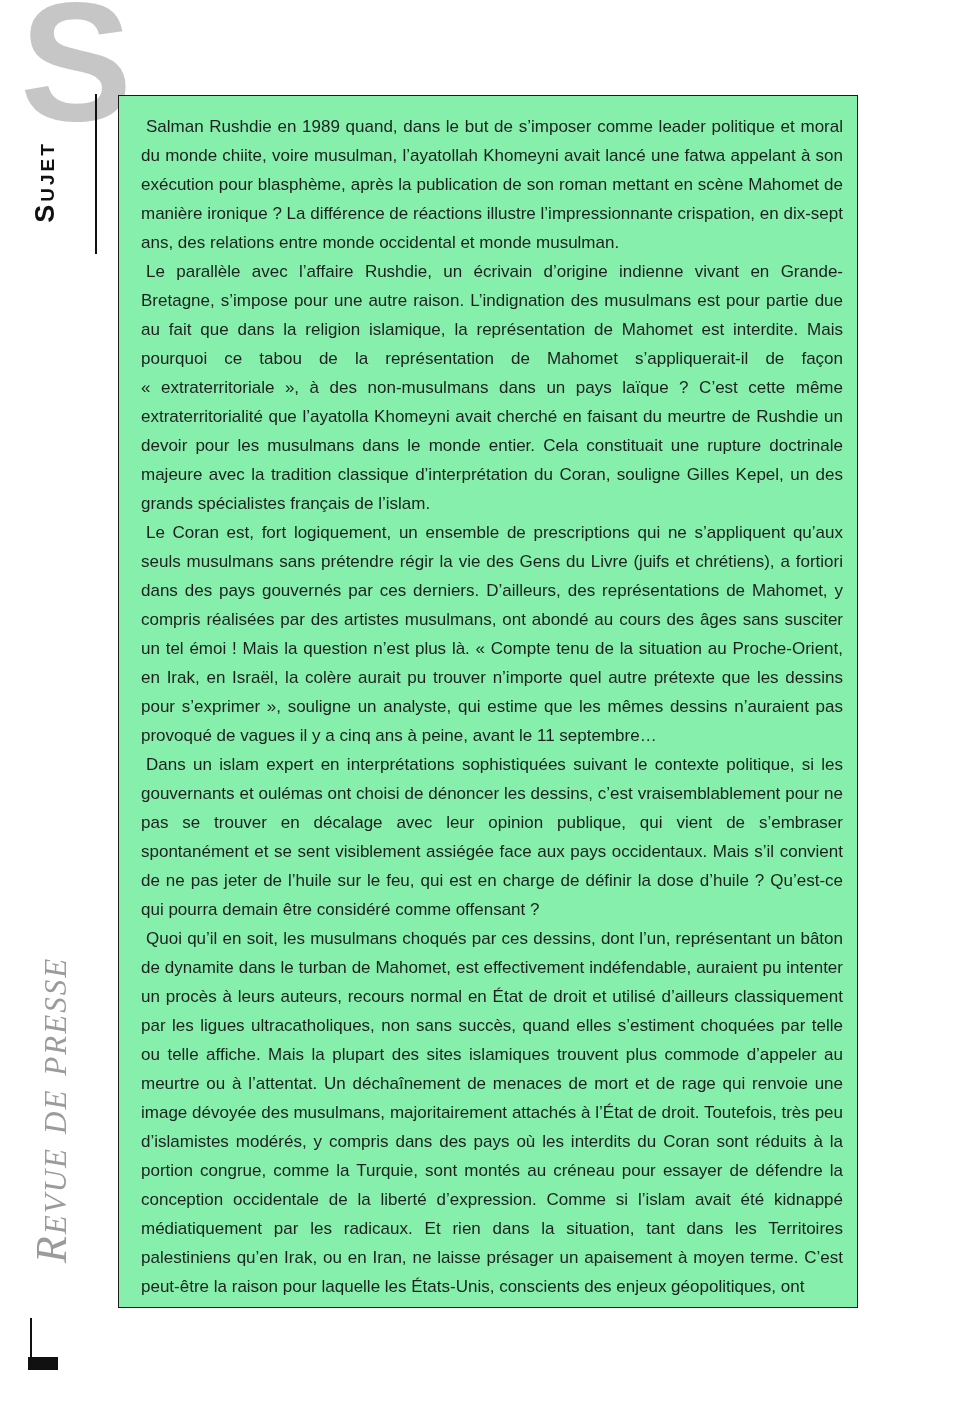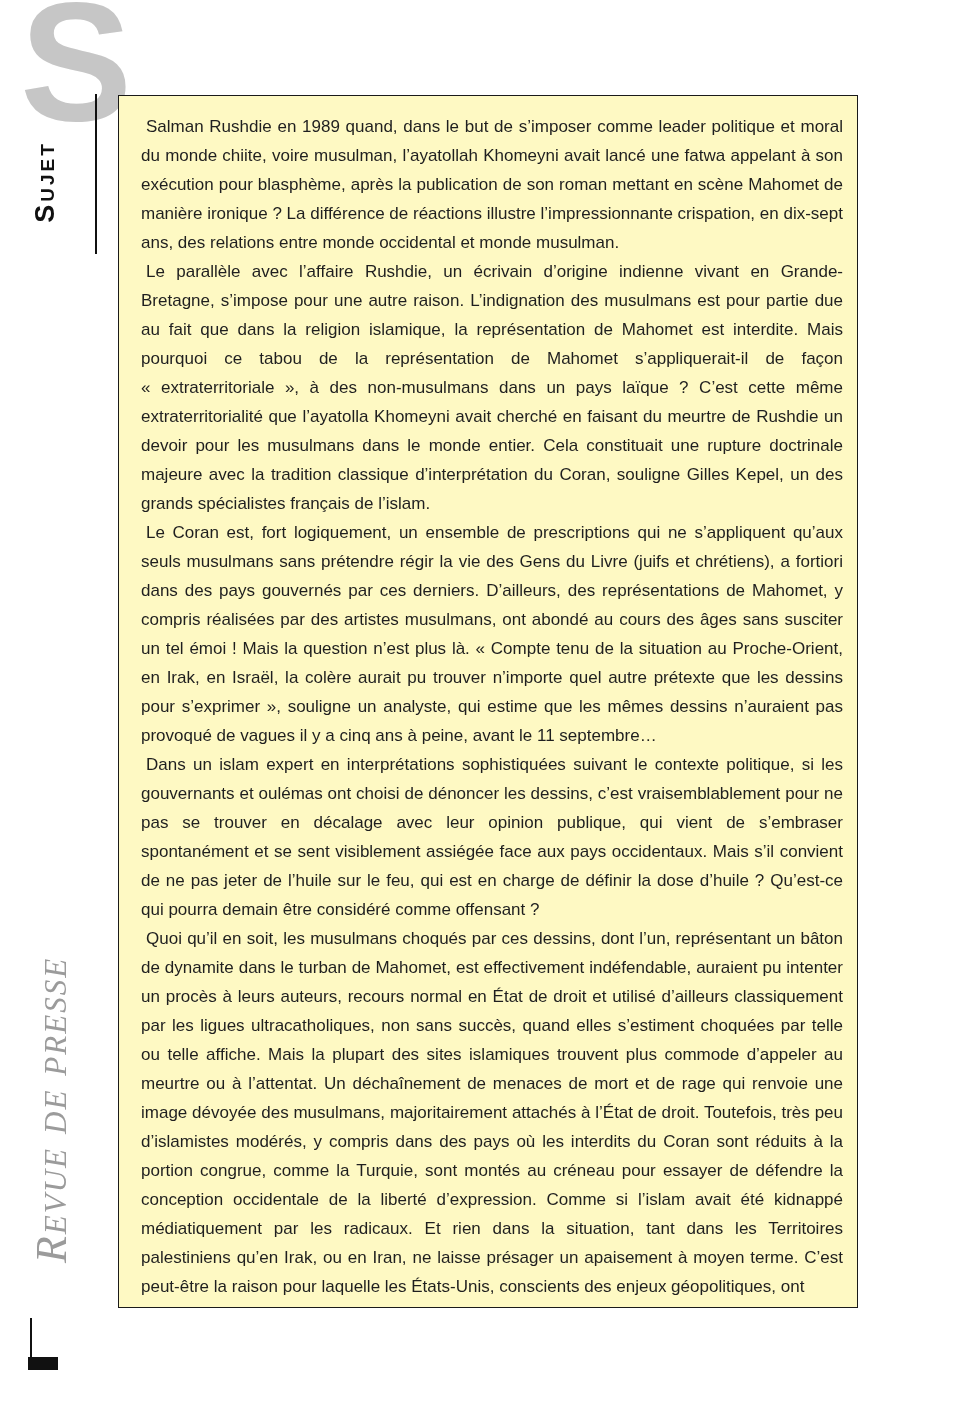--- a/index.html
+++ b/index.html
@@ -78,21 +78,21 @@
   }
 
   .article-box {
     position: absolute;
     left: 118px;
     top: 95px;
     width: 740px;
     height: 1213px;
     border: 1.5px solid #1a1a1a;
     padding: 16px 14px 24px 22px;
-    background: #fef9c3;
+    background: #86efac;
   }
   .article-box p {
     margin: 0;
     text-align: justify;
     text-indent: 5px;
     font-size: 17px;
     line-height: 29px;
     color: var(--text, #1f1f1f);
   }
 

